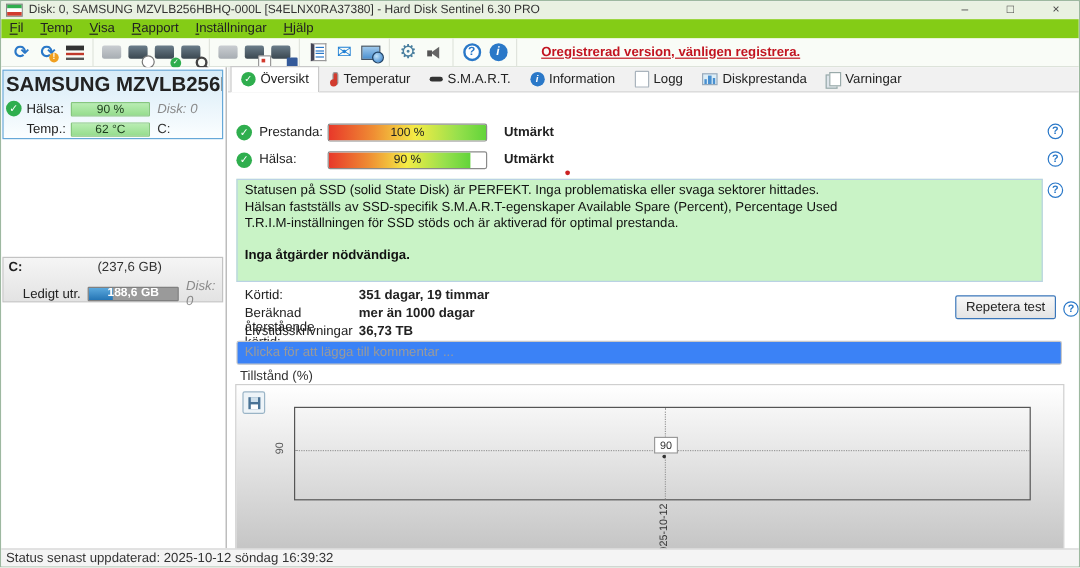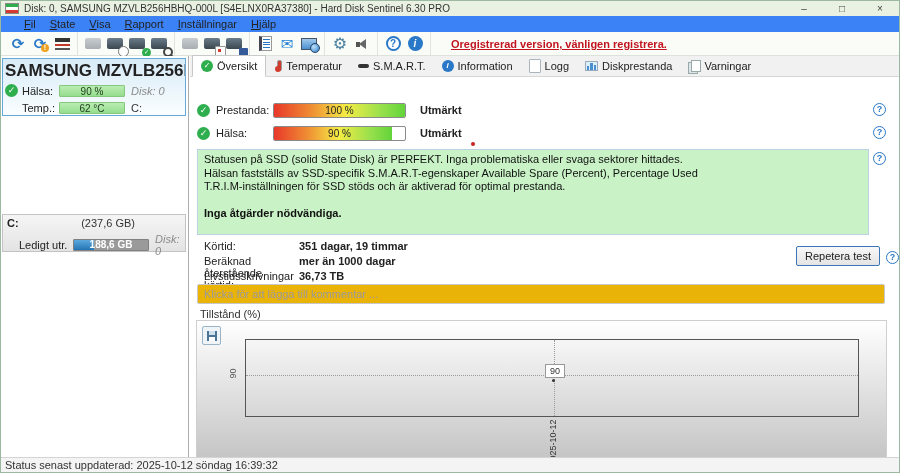--- a/index.html
+++ b/index.html
@@ -6,21 +6,21 @@
   #win{position:relative;width:900px;height:473px;font-family:"Liberation Sans","DejaVu Sans",sans-serif;font-size:11px;color:#222;background:#fff;overflow:hidden;border:1px solid #9db8a0;box-sizing:border-box;}
   
   .titlebar{position:absolute;left:0;top:0;width:100%;height:15px;background:#e9f1e2;display:flex;align-items:center;}
   .app-ico{width:12px;height:9px;margin:0 5px 0 4px;display:flex;flex-direction:column;border:1px solid #888;}
   .app-ico i{flex:1;display:block;}
   .app-ico .g{background:#2fae4e;} .app-ico .w{background:#fff;} .app-ico .r{background:#d23b2e;}
   .title-text{font-size:10px;color:#333;white-space:nowrap;overflow:hidden;}
   .wctl{margin-left:auto;display:flex;align-items:center;height:100%;}
   .wctl span{width:38px;text-align:center;font-size:10px;color:#444;line-height:15px;cursor:default;}
   
-  .menubar{position:absolute;left:0;top:15px;width:100%;height:16px;background:#3b82f6;display:flex;align-items:center;padding-left:16px;box-sizing:border-box;}
+  .menubar{position:absolute;left:0;top:15px;width:100%;height:16px;background:#84cc16;display:flex;align-items:center;padding-left:0;box-sizing:border-box;}
   .menu-item{display:inline-block;padding:1px 7px;color:#222;}
   .menu-item::first-letter{text-decoration:underline;}
   
   .toolbar{position:absolute;left:0;top:31px;width:100%;height:24px;background:#f9fcf7;border-bottom:1px solid #dde3da;display:flex;align-items:center;padding-left:2px;box-sizing:border-box;}
   .tbgroup{display:flex;align-items:center;height:100%;padding:0 4px;border-right:1px solid #e0e4dd;}
   .tbgroup:last-of-type{border-right:none;}
   .tbi{width:22px;height:20px;display:flex;align-items:center;justify-content:center;position:relative;}
   .g-blue{color:#2a78c8;font-size:15px;font-weight:bold;line-height:1;}
   .warn-dot{position:absolute;right:2px;bottom:2px;width:8px;height:8px;border-radius:50%;background:#f0a020;color:#fff;font-size:7px;line-height:8px;text-align:center;font-weight:bold;}
   .levels{width:15px;height:12px;display:flex;flex-direction:column;justify-content:space-between;}
@@ -94,21 +94,21 @@
   .hbar-tx{position:absolute;inset:0;text-align:center;font-size:10px;line-height:14px;color:#222;}
   .meter-status{margin-left:14px;font-weight:bold;text-align:center;}
   .red-dot{position:absolute;left:281px;top:65px;width:4px;height:4px;border-radius:50%;background:#c22;}
   .qico{position:absolute;width:13px;height:13px;border:1.5px solid #2a78c8;border-radius:50%;color:#2a78c8;font-weight:bold;font-size:9px;line-height:11px;text-align:center;background:#fff;box-sizing:border-box;cursor:pointer;}
   .status-box{position:absolute;left:7px;top:72px;width:672px;height:86px;background:#c9f3c6;border:1px solid #bad2e4;box-sizing:border-box;padding:3px 6px;line-height:13.5px;color:#111;}
   .status-box .bold-line{font-weight:bold;margin-top:13px;}
   .stat-line{position:absolute;left:0;height:14px;}
   .stat-line .sl{position:absolute;left:14px;}
   .stat-line .sv{position:absolute;left:109px;font-weight:bold;white-space:nowrap;}
   .retest-btn{position:absolute;left:606px;top:169px;width:84px;height:20px;border:1px solid #3a76b9;border-radius:2px;background:linear-gradient(#f8f8f8,#e4e4e4);font-family:inherit;font-size:11px;color:#222;cursor:pointer;}
-  .comment-input{position:absolute;left:7px;top:207px;width:688px;height:20px;border:1px solid #c8c8c8;border-radius:2px;box-sizing:border-box;padding:0 6px;font-family:inherit;font-size:11px;color:#333;background:#eab308;}
+  .comment-input{position:absolute;left:7px;top:207px;width:688px;height:20px;border:1px solid #c8c8c8;border-radius:2px;box-sizing:border-box;padding:0 6px;font-family:inherit;font-size:11px;color:#333;background:#3b82f6;}
   .comment-input::placeholder{color:#9a9a9a;}
   
   .gb-label{position:absolute;left:10px;top:231px;color:#333;}
   .chart-panel{position:absolute;left:6px;top:243px;width:691px;height:153px;border:1px solid #cfcfcf;background:linear-gradient(#ffffff,#bfbfbf);box-sizing:border-box;}
   .save-btn{position:absolute;left:5px;top:5px;width:17px;height:17px;border:1px solid #9ab4c6;border-radius:2px;background:#eef4f8;display:flex;align-items:center;justify-content:center;cursor:pointer;}
   .floppy{width:10px;height:10px;background:#4a7396;position:relative;}
   .floppy::before{content:"";position:absolute;left:2px;top:0;width:6px;height:4px;background:#cfe0ec;}
   .floppy::after{content:"";position:absolute;left:2px;bottom:0;width:6px;height:4px;background:#fff;}
   .plot{position:absolute;left:48px;top:18px;width:614px;height:78px;border:1px solid #555;background:linear-gradient(#f6f6f6,#d6d6d6);box-sizing:border-box;}
   .hline{position:absolute;left:0;right:0;top:35px;border-top:1px dotted #9a9a9a;}
@@ -134,21 +134,21 @@
     <span class="title-text">Disk: 0, SAMSUNG MZVLB256HBHQ-000L [S4ELNX0RA37380]  -  Hard Disk Sentinel 6.30 PRO</span>
     <span class="wctl">
       <span>–</span>
       <span>□</span>
       <span>×</span>
     </span>
   </div>
 
   <div class="menubar">
     <span class="menu-item">Fil</span>
-    <span class="menu-item">State</span>
+    <span class="menu-item">Temp</span>
     <span class="menu-item">Visa</span>
     <span class="menu-item">Rapport</span>
     <span class="menu-item">Inställningar</span>
     <span class="menu-item">Hjälp</span>
   </div>
 
   <div class="toolbar">
     <span class="tbgroup">
       <span class="tbi">
           <span class="g-blue">⟳</span>

